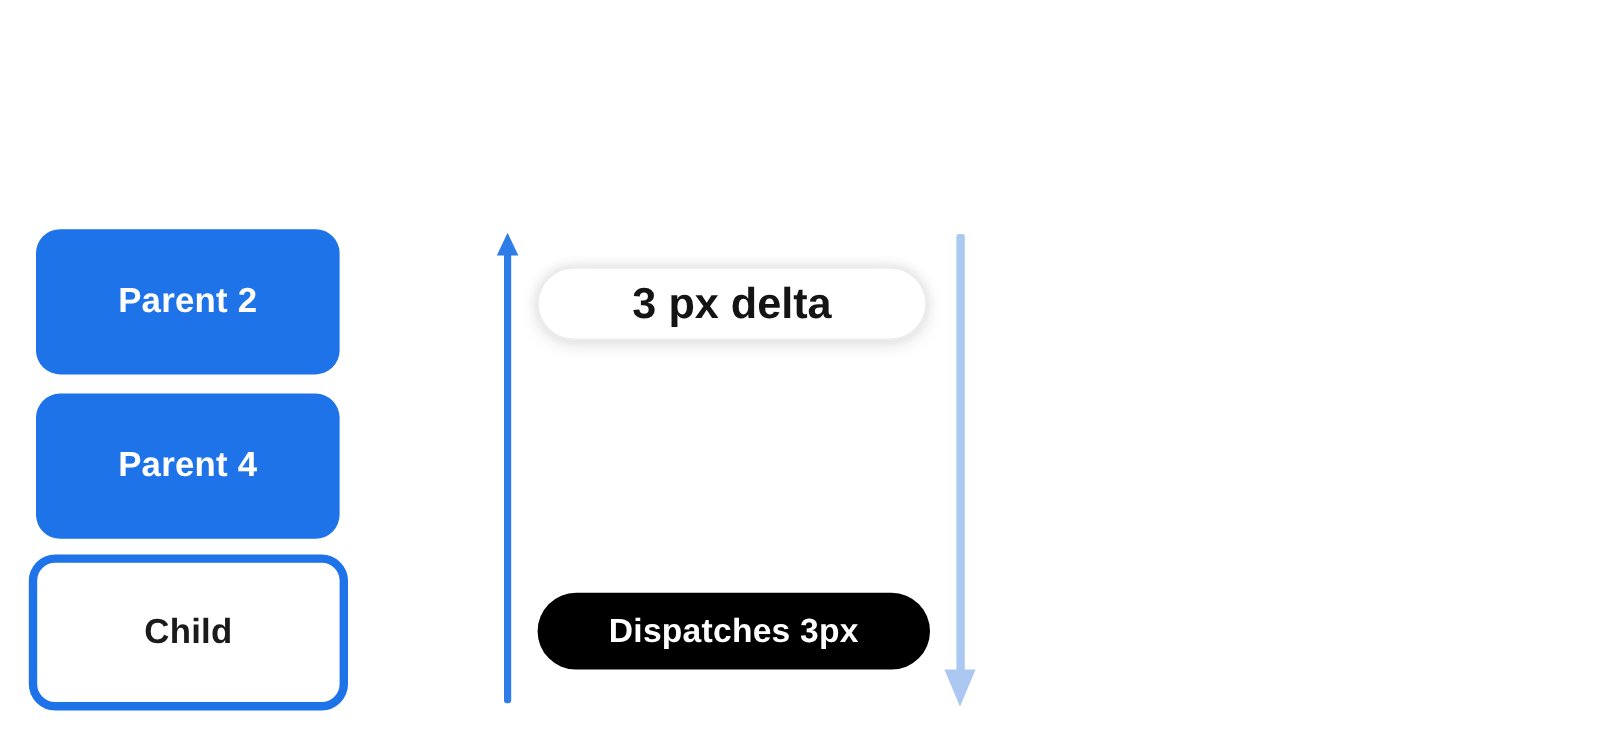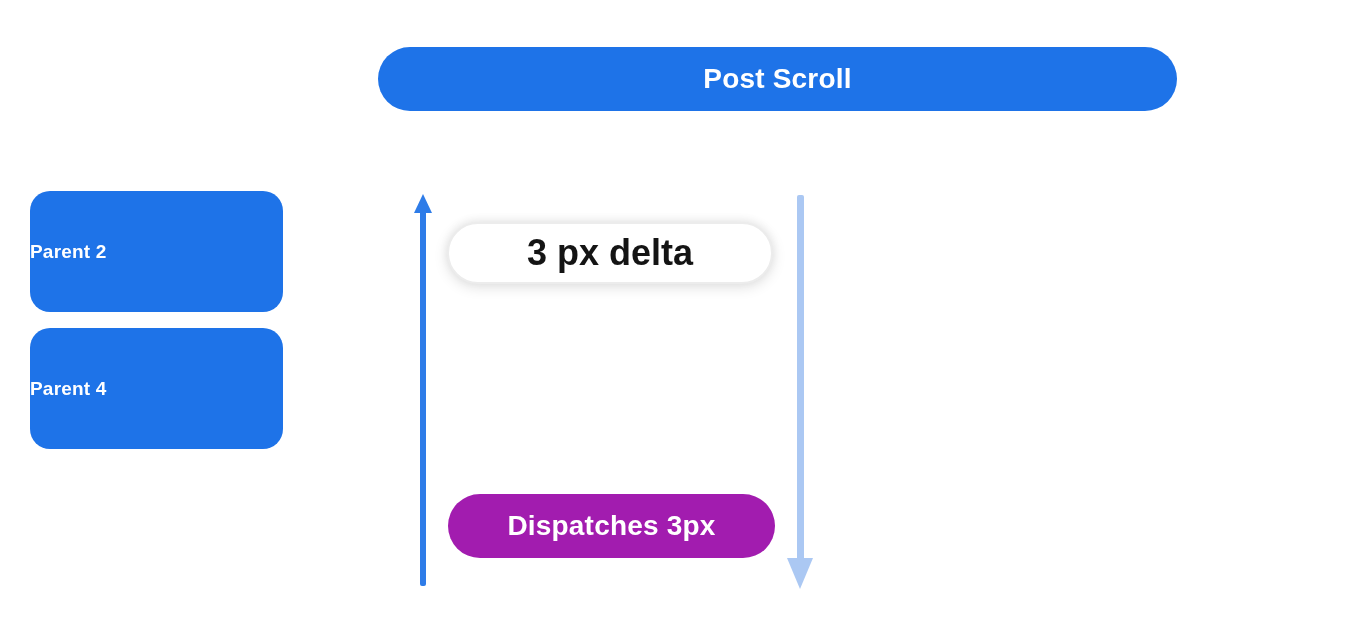--- a/index.html
+++ b/index.html
@@ -19,22 +19,22 @@
     background: #1e73e8; border-radius: 32px;
     display: flex; align-items: center; justify-content: center;
     color: #ffffff; font-size: 28px; font-weight: 700;
     letter-spacing: 0.2px;
   }
 
   
   .node {
     left: 30px; width: 253px; height: 121px;
     border-radius: 20px;
-    display: flex; align-items: center; justify-content: flex-start;
-    font-size: 19px; font-weight: 700; letter-spacing: 0.2px;
+    display: flex; align-items: center; justify-content: center;
+    font-size: 29px; font-weight: 700; letter-spacing: 0.2px;
   }
   .node.filled { background: #1e73e8; color: #ffffff; }
   .node-parent2 { top: 191px; }
   .node-parent1 { top: 328px; }
   .node-child {
     left: 24px; top: 462px; width: 252px; height: 116px;
     background: #ffffff; border: 7px solid #1e73e8;
     border-radius: 22px; color: #1b1b1b; font-weight: 600;
   }
 
@@ -68,43 +68,43 @@
     background: #ffffff; border: 2px solid #ececec; border-radius: 33px;
     box-sizing: border-box;
     box-shadow: 0 3px 14px rgba(0,0,0,0.13), 0 -2px 10px rgba(0,0,0,0.05);
     display: flex; align-items: center; justify-content: center;
     color: #141414; font-size: 36px; font-weight: 700;
   }
 
   
   .dispatch-pill {
     left: 448px; top: 494px; width: 327px; height: 64px;
-    background: #a21caf; border-radius: 32px;
+    background: #000000; border-radius: 32px;
     display: flex; align-items: center; justify-content: center;
     color: #ffffff; font-size: 28px; font-weight: 700;
     letter-spacing: 0.2px;
   }
 </style>
 </head>
 <body>
 
 <div class="stage">
 
-  <div class="abs title-pill">
-    <span>Post Scroll</span>
-  </div>
 
   <div class="abs node filled node-parent2">
     <span>Parent 2</span>
   </div>
 
   <div class="abs node filled node-parent1">
     <span>Parent 4</span>
   </div>
 
+  <div class="abs node node-child">
+    <span>Child</span>
+  </div>
 
   <div class="abs up-arrow-shaft"></div>
   <div class="abs up-arrow-head"></div>
 
   <div class="abs down-arrow-shaft"></div>
   <div class="abs down-arrow-head"></div>
 
   <div class="abs delta-pill">
     <span>3 px delta</span>
   </div>

